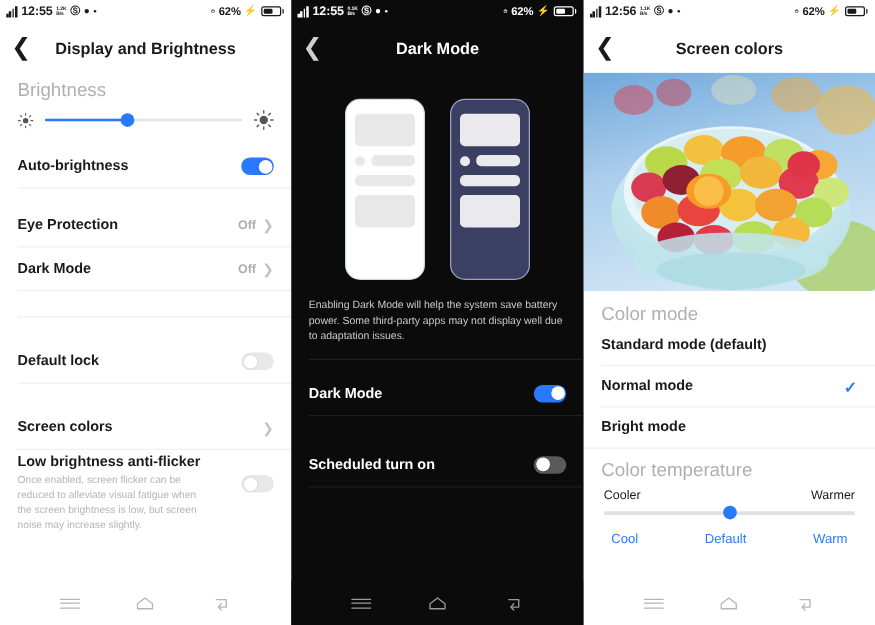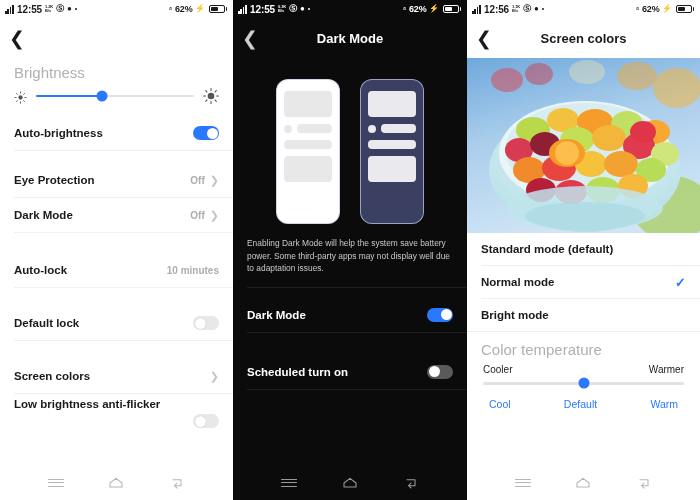--- a/index.html
+++ b/index.html
@@ -187,20 +187,21 @@
           <span class="batt-body">
               <span class="batt-fill" style="width:62%"></span>
             </span>
           <span class="batt-cap"></span>
         </span>
       </div>
     </div>
 
     <div class="titlebar">
       <div class="back-chevron">❮</div>
+      <div class="title-text">Display and Brightness</div>
     </div>
 
     <div class="section-label">Brightness</div>
 
     <div class="bright-row">
       <span class="sun" style="width:13px;height:13px;">
         <svg width="13" height="13" viewBox="0 0 24 24">
             <circle cx="12" cy="12" r="4" fill="#555"></circle>
             <g stroke="#555" stroke-width="1.6" stroke-linecap="round">
               <line x1="12" y1="1.5" x2="12" y2="4"></line>
@@ -258,24 +259,20 @@
     <div class="row">
       <span class="row-label">Dark Mode</span>
       <span class="row-right">
         <span class="row-value">Off</span>
         <span class="chev">❯</span>
       </span>
     </div>
     <div class="divider"></div>
     <div style="height:20px"></div>
 
-    <div class="row">
-      <span class="row-label">Auto-lock</span>
-      <span class="row-value">10 minutes</span>
-    </div>
     <div class="divider"></div>
     <div style="height:18px"></div>
 
     <div class="row">
       <span class="row-label">Default lock</span>
       <span class="toggle off">
           <span class="knob"></span>
         </span>
     </div>
     <div class="divider"></div>
@@ -283,20 +280,21 @@
 
     <div class="row">
       <span class="row-label">Screen colors</span>
       <span class="chev">❯</span>
     </div>
     <div class="divider"></div>
 
     <div class="row-stack">
       <div>
         <div class="row-label">Low brightness anti-flicker</div>
+        <div class="desc">Once enabled, screen flicker can be reduced to alleviate visual fatigue when the screen brightness is low, but screen noise may increase slightly.</div>
       </div>
       <span class="toggle off" style="margin-top:16px">
           <span class="knob"></span>
         </span>
     </div>
 
     <div class="navbar nav-light">
       <span class="nav-ico hb">
           <i></i>
           <i></i>
@@ -502,20 +500,21 @@
           <ellipse cx="166" cy="128" rx="15" ry="12" fill="#f5b93b"></ellipse>
           <ellipse cx="100" cy="95" rx="18" ry="14" fill="#f79a26"></ellipse>
           <circle cx="100" cy="95" r="12" fill="#fbbe4a"></circle>
           <ellipse cx="176" cy="74" rx="13" ry="11" fill="#e03548"></ellipse>
         </g>
         <ellipse cx="118" cy="150" rx="78" ry="22" fill="#bfe4ec" opacity="0.85"></ellipse>
         <ellipse cx="118" cy="158" rx="60" ry="14" fill="#a9d9e4" opacity="0.7"></ellipse>
       </svg>
     </div>
 
+    <div class="section-label" style="padding-top:10px">Color mode</div>
 
     <div class="row" style="min-height:32px">
       <span class="row-label">Standard mode (default)</span>
     </div>
     <div class="divider"></div>
 
     <div class="row" style="min-height:32px">
       <span class="row-label">Normal mode</span>
       <span class="check">✓</span>
     </div>

